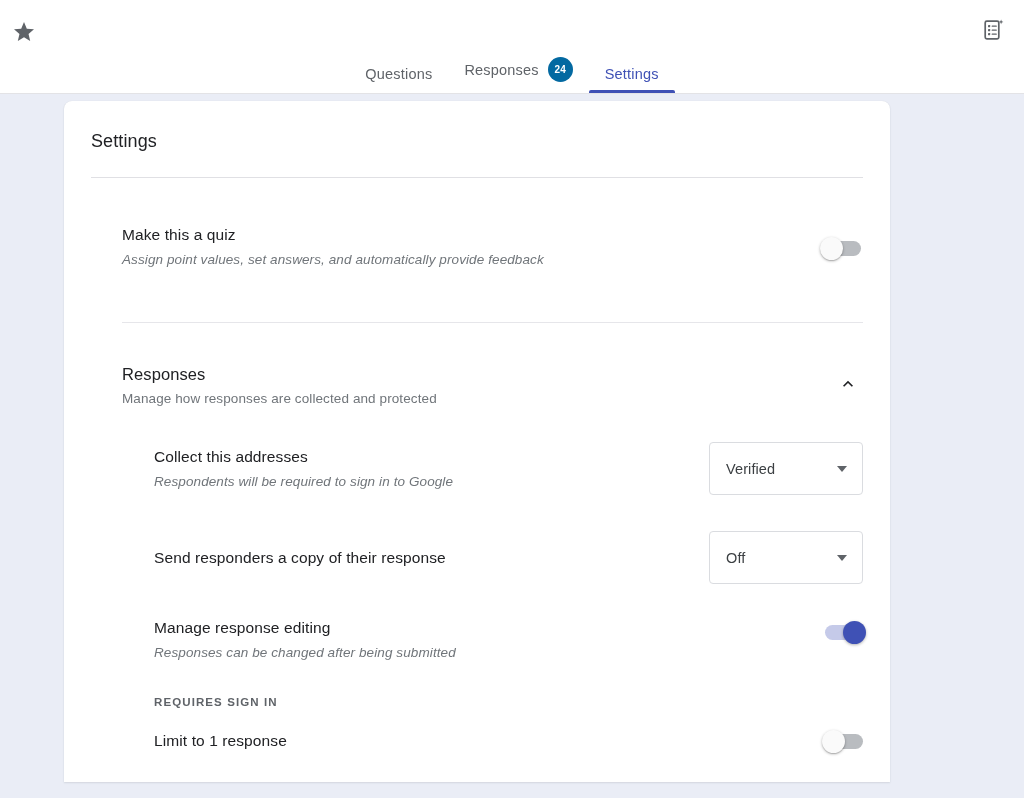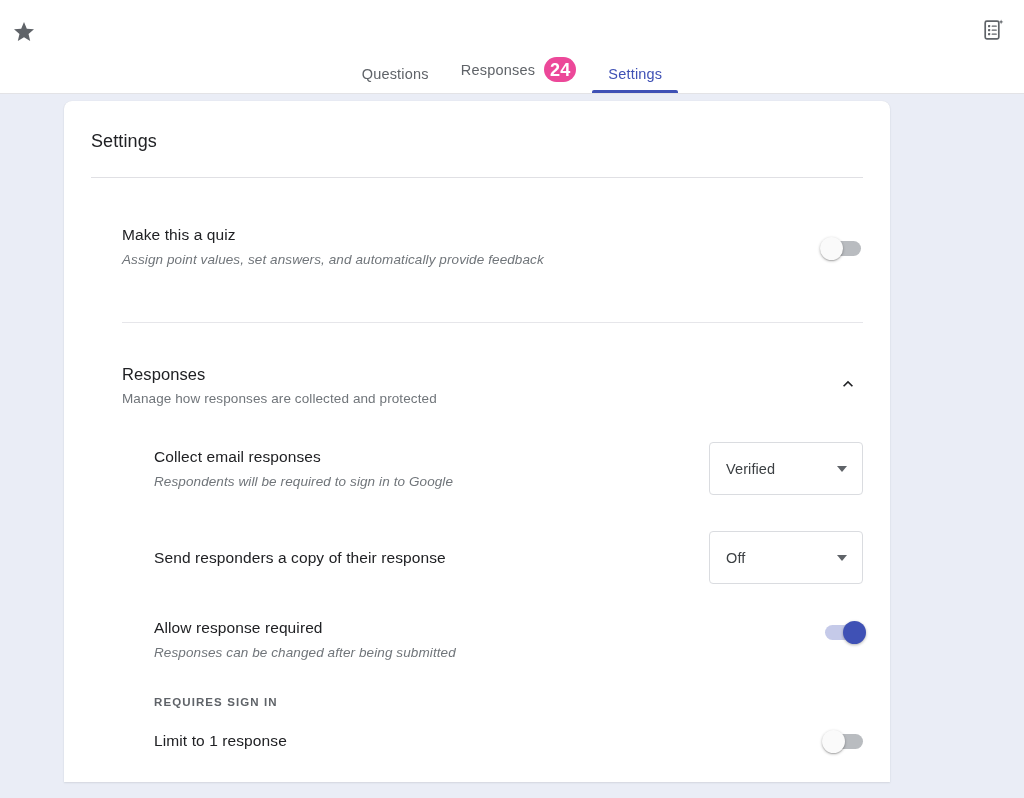--- a/index.html
+++ b/index.html
@@ -87,23 +87,23 @@
   }
 
   .badge {
     display: inline-flex;
     align-items: center;
     justify-content: center;
     min-width: 25px;
     height: 25px;
     padding: 0 6px;
     border-radius: 13px;
-    background: #ec4899;
+    background: #0369a1;
     color: #ffffff;
-    font-size: 18px;
+    font-size: 10px;
     font-weight: bold;
     letter-spacing: .1px;
     line-height: 1;
   }
 
   
   .page {
     position: relative;
     height: 688px;
     background: #eaedf6;
@@ -363,21 +363,21 @@
         <span>
           <svg width="20" height="20" viewBox="0 0 24 24" aria-hidden="true">
             <path fill="#202124" d="M7.41 15.41 12 10.83l4.59 4.58L18 14l-6-6-6 6z"></path>
           </svg>
         </span>
       </div>
     </div>
 
     <div class="sub-row m-collect">
       <div class="row-text">
-        <div class="row-title">Collect email responses</div>
+        <div class="row-title">Collect this addresses</div>
         <div class="row-sub">Respondents will be required to sign in to Google</div>
       </div>
       <div class="row-control">
         <div class="dropdown">
           <span class="dropdown-value">Verified</span>
           <span class="caret"></span>
         </div>
       </div>
     </div>
 
@@ -388,21 +388,21 @@
       <div class="row-control">
         <div class="dropdown">
           <span class="dropdown-value">Off</span>
           <span class="caret"></span>
         </div>
       </div>
     </div>
 
     <div class="sub-row m-editing">
       <div class="row-text">
-        <div class="row-title">Allow response required</div>
+        <div class="row-title">Manage response editing</div>
         <div class="row-sub">Responses can be changed after being submitted</div>
       </div>
       <div class="row-control">
         <div class="toggle on">
           <span class="track"></span>
           <span class="knob"></span>
         </div>
       </div>
     </div>
 

